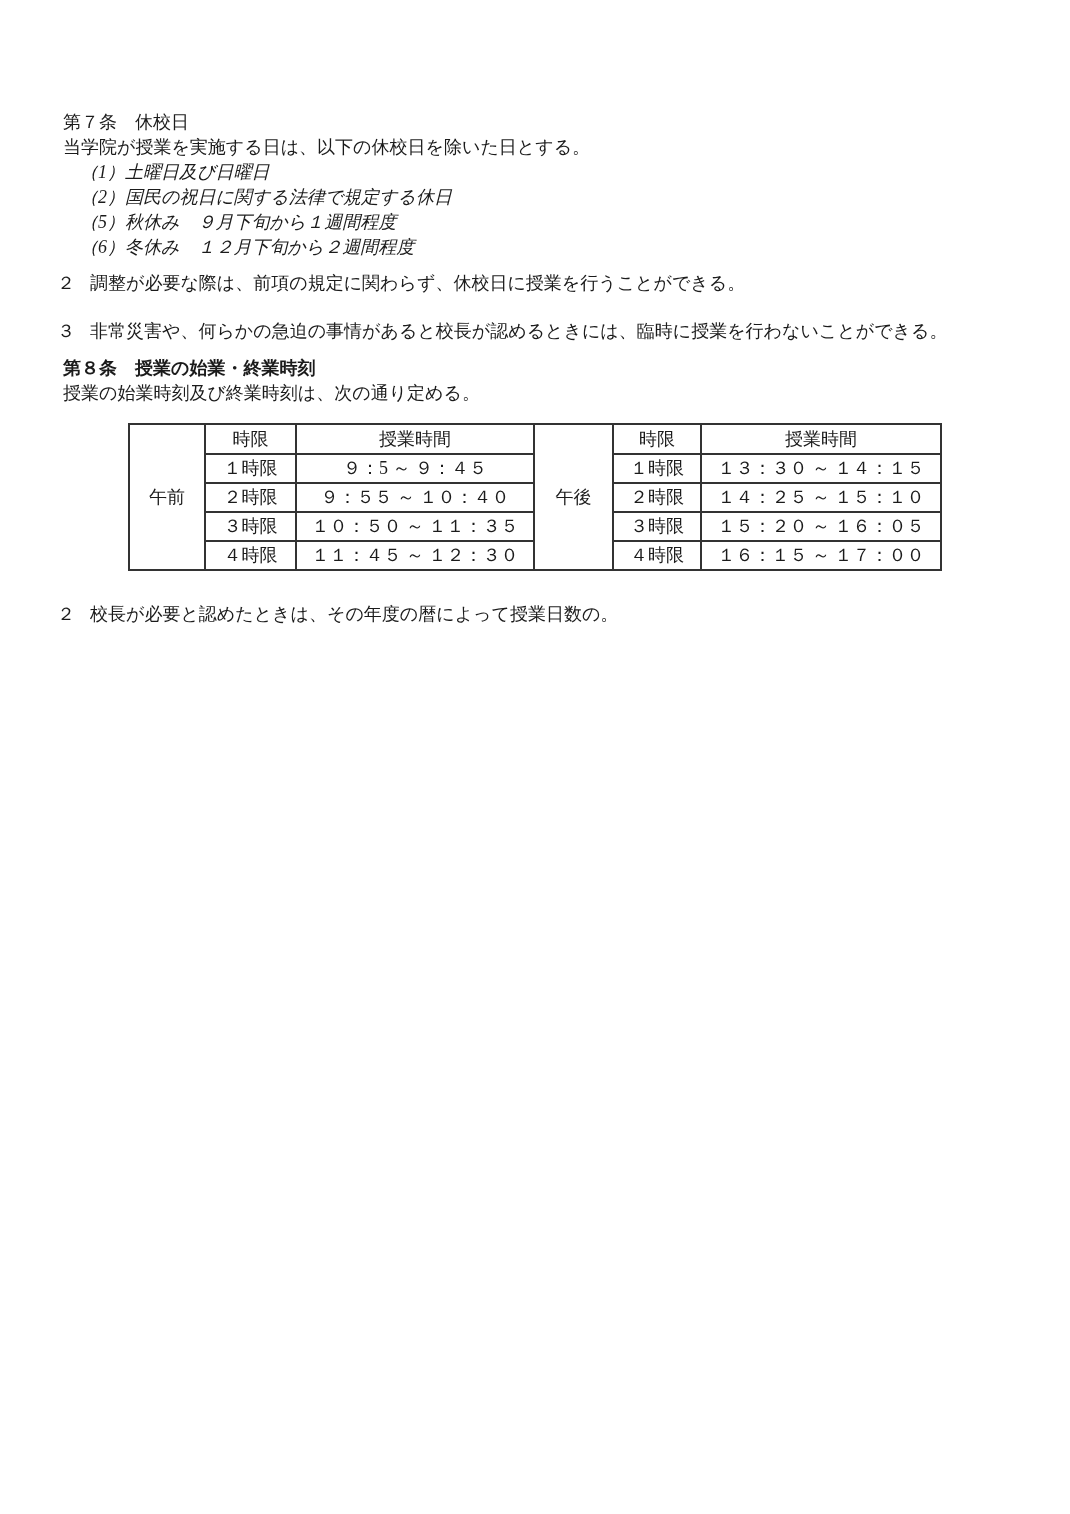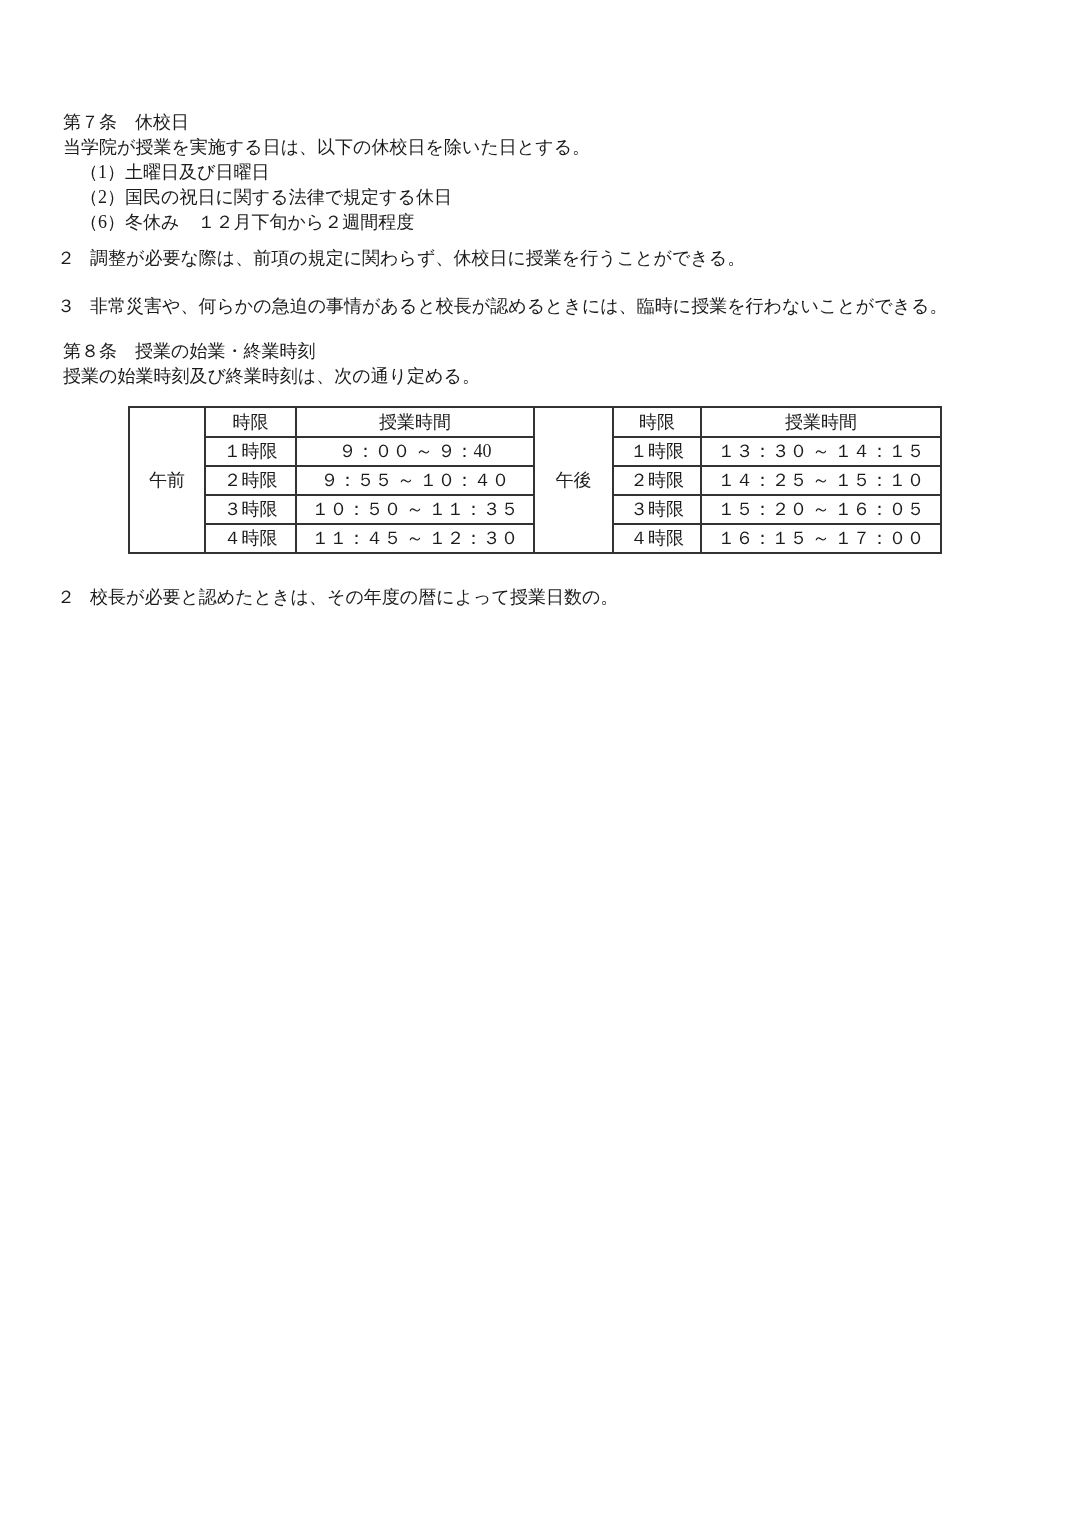--- a/index.html
+++ b/index.html
@@ -20,38 +20,38 @@
   }
   .doc {
     position: absolute;
     left: 63px;
     top: 110px;
     width: 960px;
   }
   .heading { white-space: pre; }
   .intro   { white-space: pre; }
   .holiday-list { padding-left: 17px; }
-  .holiday-list .item { white-space: pre; }
+  .holiday-list .item { white-space: pre; font-style: italic; }
 
   .numbered-para {
     display: flex;
     align-items: flex-start;
     margin-left: -6px;
   }
   .numbered-para .marker {
     flex: 0 0 33px;
   }
   .numbered-para .para-lines {
     flex: 1 1 auto;
   }
   .numbered-para .para-line { white-space: pre; }
 
   .p7-2 { margin-top: 11px; }
   .p7-3 { margin-top: 23px; }
-  .art8 { margin-top: 20px; }
+  .art8 { margin-top: 12px; font-weight: bold; }
   .p8-2 { margin-top: 31px; }
 
   table.schedule {
     border-collapse: collapse;
     table-layout: fixed;
     margin: 17px 0 0 65px;
     font-size: 18px;
   }
   table.schedule td {
     border: 2px solid #333333;
@@ -70,20 +70,21 @@
 
 <div class="page">
   <div class="doc">
 
     <div class="heading">第７条　休校日</div>
     <div class="intro">当学院が授業を実施する日は、以下の休校日を除いた日とする。</div>
 
     <div class="holiday-list">
       <div class="item">（1）土曜日及び日曜日</div>
       <div class="item">（2）国民の祝日に関する法律で規定する休日</div>
+      <div class="item">（5）秋休み　９月下旬から１週間程度</div>
       <div class="item">（6）冬休み　１２月下旬から２週間程度</div>
     </div>
 
     <div class="numbered-para p7-2">
       <div class="marker">２</div>
       <div class="para-lines">
         <div class="para-line">調整が必要な際は、前項の規定に関わらず、休校日に授業を行うことができる。</div>
       </div>
     </div>
 
@@ -110,21 +111,21 @@
         <tr class="hdr">
           <td rowspan="5">午前</td>
           <td>時限</td>
           <td>授業時間</td>
           <td rowspan="5">午後</td>
           <td>時限</td>
           <td>授業時間</td>
         </tr>
         <tr class="row">
           <td>１時限</td>
-          <td>９：００ ～ ９：40</td>
+          <td>９：5 ～ ９：４５</td>
           <td>１時限</td>
           <td>１３：３０ ～ １４：１５</td>
         </tr>
         <tr class="row">
           <td>２時限</td>
           <td>９：５５ ～ １０：４０</td>
           <td>２時限</td>
           <td>１４：２５ ～ １５：１０</td>
         </tr>
         <tr class="row">

